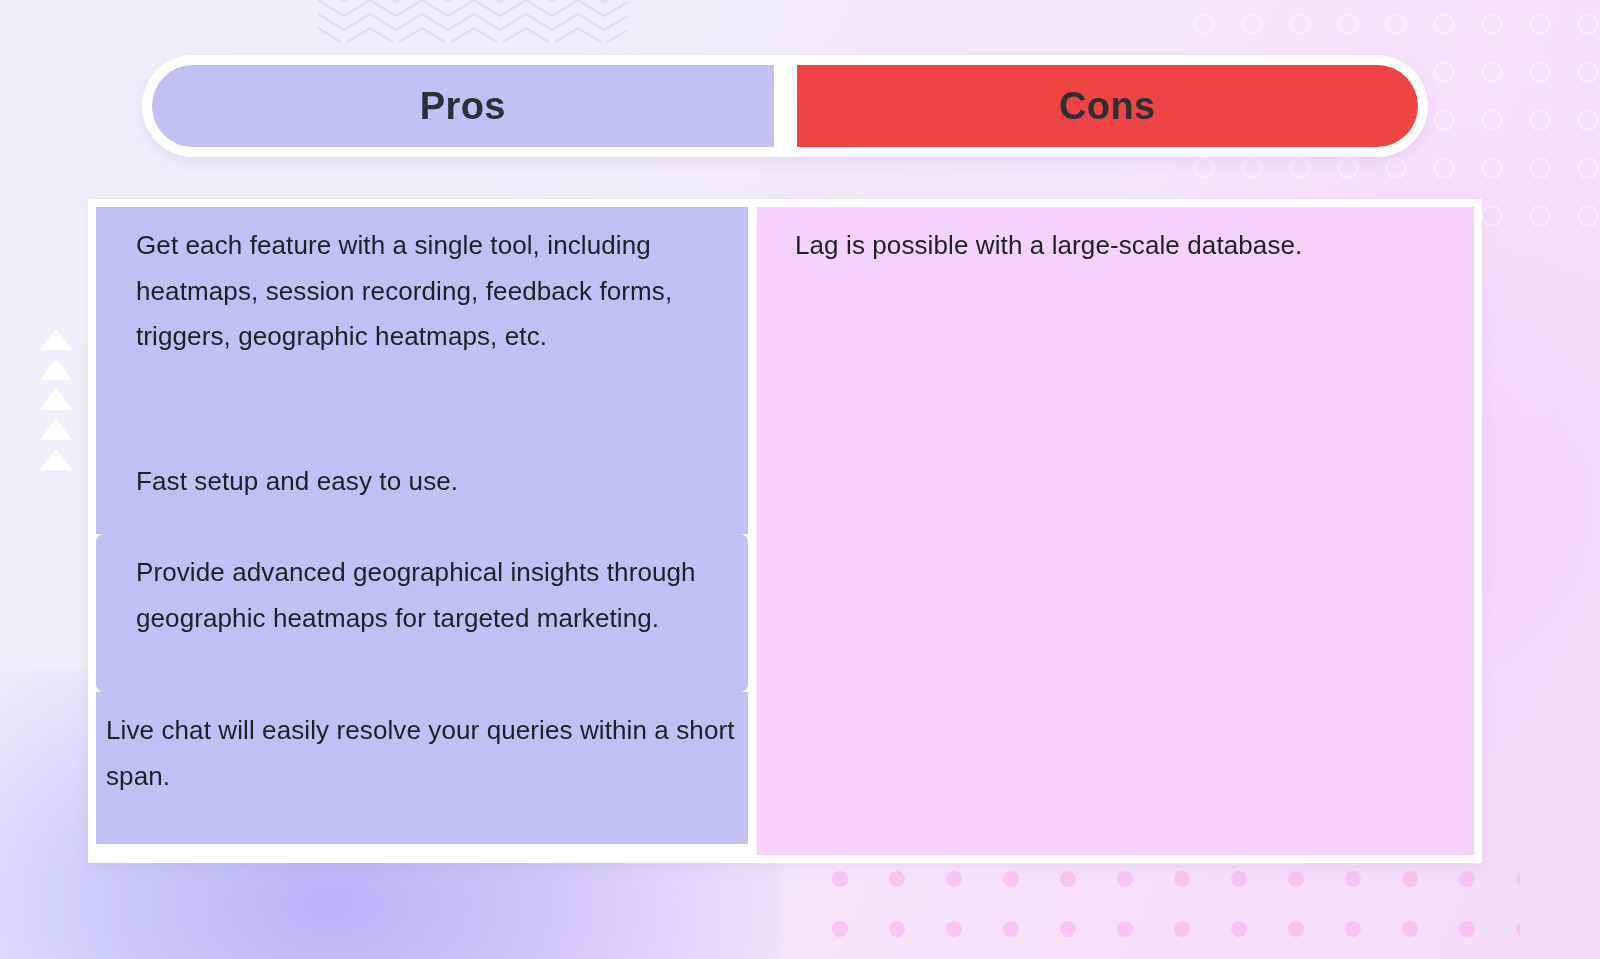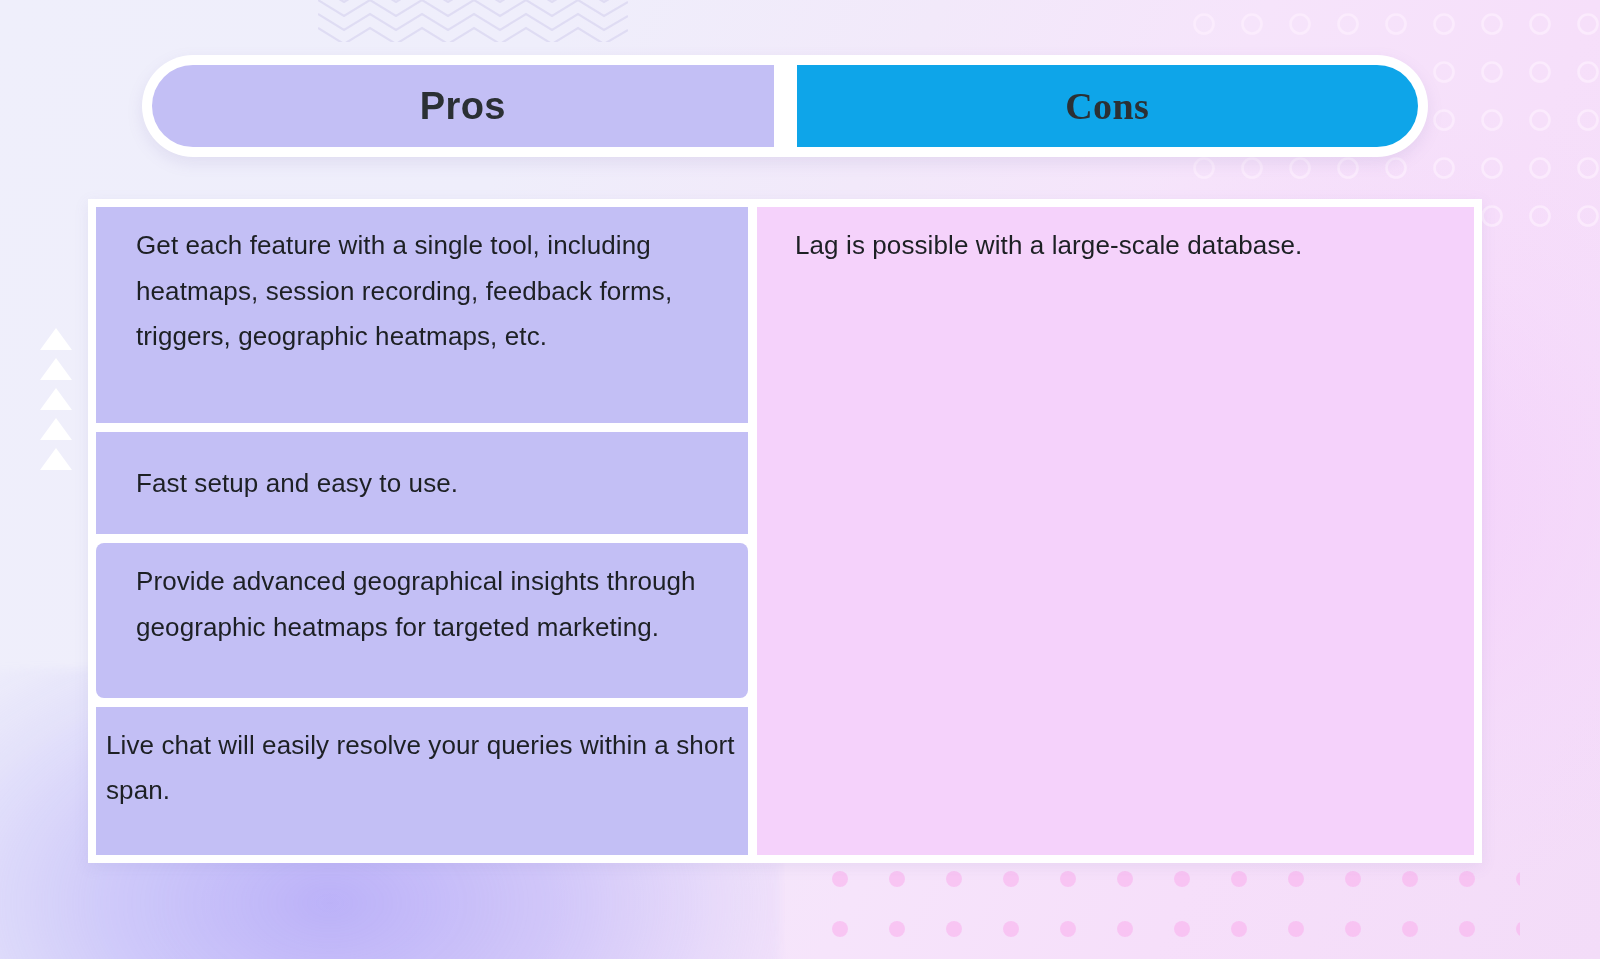--- a/index.html
+++ b/index.html
@@ -131,23 +131,22 @@
     font-weight: bold;
     color: #2b3034;
     letter-spacing: 0.4px;
   }
   .header-cell.pros {
     background: #c3bff5;
     border-radius: 41px 0 0 41px;
     margin-right: 23px;
   }
   .header-cell.cons {
-    background: #0ea5e9;
+    background: #ef4444;
     border-radius: 0 41px 41px 0;
-    font-family: Liberation Serif, serif;
   }
 
   
   .table-body {
     position: absolute;
     left: 88px;
     top: 199px;
     width: 1394px;
     height: 664px;
     background: #ffffff;
@@ -156,21 +155,20 @@
     gap: 9px;
     box-shadow: 0 4px 14px rgba(120,110,180,0.10);
   }
 
   .col {
     display: flex;
     flex-direction: column;
   }
   .col-pros {
     width: 652px;
-    gap: 9px;
   }
   .col-cons {
     flex: 1 1 auto;
   }
 
   .cell {
     background: #c3bff5;
     color: #1d2024;
     font-size: 26px;
     line-height: 1.75;

